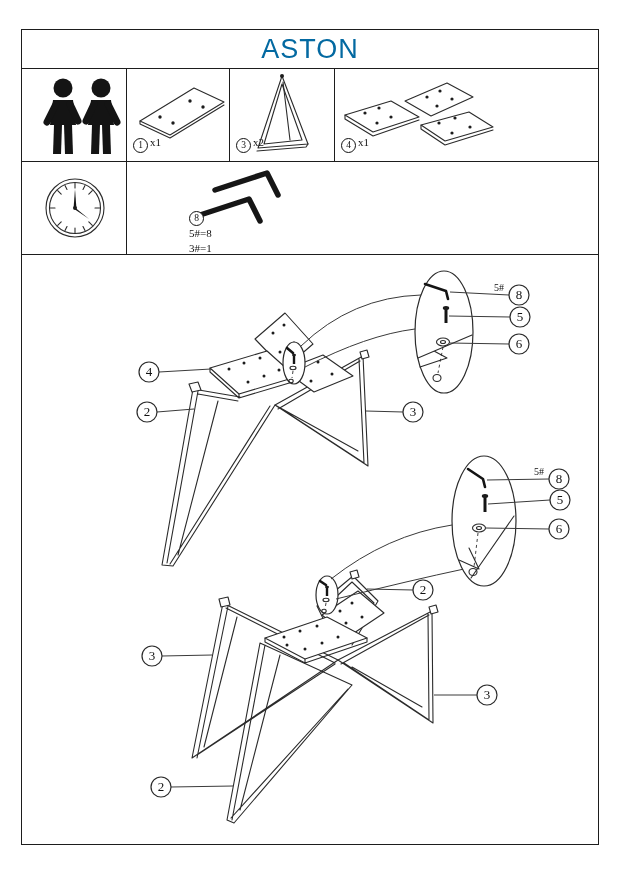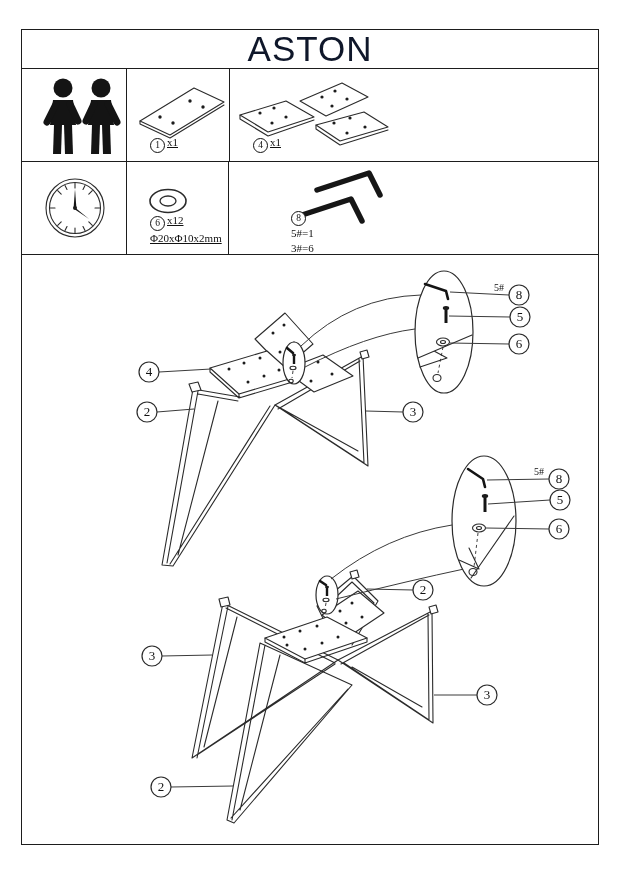--- a/index.html
+++ b/index.html
@@ -1,27 +1,27 @@
 <!DOCTYPE html>
 <html><head>
 <meta charset="utf-8">
 <style>
   html,body{margin:0;padding:0;background:#fff;}
   .page{position:relative;width:620px;height:877px;background:#fff;overflow:hidden;
         font-family:"Liberation Serif",serif;color:#111;}
   .sheet{position:absolute;left:21px;top:29px;width:576px;height:814px;
          border:1.5px solid #1d1d1d;box-sizing:content-box;}
   .title-row{height:38px;border-bottom:1.5px solid #1d1d1d;display:flex;align-items:center;
-         justify-content:center;font-family:"Liberation Sans",sans-serif;font-size:35px;
-         letter-spacing:1px;color:#0f172a;}
+         justify-content:center;font-family:"Liberation Sans",sans-serif;font-size:27px;
+         letter-spacing:1px;color:#0369a1;}
   .prow{display:flex;height:92px;border-bottom:1.5px solid #1d1d1d;}
   .pcell{position:relative;border-right:1.5px solid #1d1d1d;box-sizing:border-box;overflow:hidden;}
   .pcell:last-child{border-right:none;}
   .c1{width:105px}.c2{width:103px}.c3{width:102px}.c4{width:105px}.c5{flex:1}
-  .plabel{position:absolute;left:23px;bottom:8px;font-size:11px;line-height:15px;white-space:nowrap;text-decoration:underline;}
+  .plabel{position:absolute;left:6px;bottom:8px;font-size:11px;line-height:15px;white-space:nowrap;}
   .plabel2{position:absolute;left:62px;top:46px;font-size:11px;line-height:15px;white-space:nowrap;}
   .circ{display:inline-block;width:13px;height:13px;border:1px solid #111;border-radius:50%;
         text-align:center;line-height:13px;font-size:9.5px;vertical-align:-2px;margin-right:2px;
         background:#fff;}
   .iabs{position:absolute;}
   .main{position:relative;height:585px;}
   svg{display:block}
   .ln{stroke:#2b2b2b;stroke-width:1.1;fill:none;stroke-linejoin:round;stroke-linecap:round;}
   .lnf{stroke:#2b2b2b;stroke-width:1.1;fill:#fff;stroke-linejoin:round;}
   .dot{fill:#1c1c1c;stroke:none;}
@@ -65,20 +65,32 @@
       <svg class="iabs" style="left:3px;top:6px" width="98" height="66" viewBox="0 0 98 66">
         <polygon class="lnf" points="10,46 64,13 94,27 40,60"></polygon>
         <polyline class="ln" points="10,46 10,49 40,63 94,30"></polyline>
         <circle class="dot" cx="60" cy="26" r="1.7"></circle>
         <circle class="dot" cx="73" cy="32" r="1.7"></circle>
         <circle class="dot" cx="30" cy="42" r="1.7"></circle>
         <circle class="dot" cx="43" cy="48" r="1.7"></circle>
       </svg>
       <div class="plabel">
         <span class="circ">1</span><span>x1</span>
+      </div>
+    </div>
+    <div class="pcell c4">
+      <svg class="iabs" style="left:20px;top:3px" width="66" height="84" viewBox="0 0 66 84">
+        <polygon class="ln" points="32,4 8,76 58,72"></polygon>
+        <polygon class="ln" points="32,12 14,72 52,68"></polygon>
+        <polyline class="ln" points="7,79 56,75 58,72"></polyline>
+        <line class="ln" x1="33" y1="10" x2="40" y2="68"></line>
+        <circle class="dot" cx="32" cy="4" r="2"></circle>
+      </svg>
+      <div class="plabel">
+        <span class="circ">3</span><span>x2</span>
       </div>
     </div>
     <div class="pcell c5">
       <svg class="iabs" style="left:4px;top:8px" width="156" height="72" viewBox="0 0 156 72">
         <polygon class="lnf" points="66,24 108,6 134,20 92,39"></polygon>
         <circle class="dot" cx="88" cy="20" r="1.6"></circle>
             <circle class="dot" cx="101" cy="14" r="1.6"></circle>
         <circle class="dot" cx="113" cy="22" r="1.6"></circle>
             <circle class="dot" cx="98" cy="29" r="1.6"></circle>
         <polygon class="lnf" points="6,38 52,24 80,40 34,55"></polygon>
@@ -117,39 +129,29 @@
           <line x1="22" y1="9.5" x2="24" y2="13.5"></line>
               <line x1="42" y1="9.5" x2="40" y2="13.5"></line>
           <line x1="22" y1="54.5" x2="24" y2="50.5"></line>
               <line x1="42" y1="54.5" x2="40" y2="50.5"></line>
         </g>
         <polygon fill="#141414" points="30.6,32 32,13 33.4,32"></polygon>
         <polygon fill="#141414" points="31,30.8 46,43 32,33.6"></polygon>
         <circle class="dot" cx="32" cy="32" r="2"></circle>
       </svg>
     </div>
-    <div class="pcell c3">
-      <svg class="iabs" style="left:12px;top:20px" width="58" height="40" viewBox="0 0 58 40">
-        <ellipse cx="29" cy="19" rx="18" ry="11.5" fill="#fff" stroke="#2b2b2b" stroke-width="1.6"></ellipse>
-        <ellipse cx="29" cy="19" rx="8" ry="5" fill="#fff" stroke="#2b2b2b" stroke-width="1.3"></ellipse>
-      </svg>
-      <div class="plabel">
-        <span class="circ">6</span><span>x12</span><br>
-        <span>Φ20xΦ10x2mm</span>
-      </div>
-    </div>
     <div class="pcell c5">
       <svg class="iabs" style="left:62px;top:4px" width="96" height="64" viewBox="0 0 96 64">
         <polyline points="26,24 78,7 89,29" fill="none" stroke="#161616" stroke-width="5.5" stroke-linecap="round" stroke-linejoin="round"></polyline>
         <polyline points="8,50 60,33 71,55" fill="none" stroke="#161616" stroke-width="5.5" stroke-linecap="round" stroke-linejoin="round"></polyline>
       </svg>
       <div class="plabel2">
         <span class="circ">8</span><br>
-        <span>5#=1</span><br>
-        <span>3#=6</span>
+        <span>5#=8</span><br>
+        <span>3#=1</span>
       </div>
     </div>
   </div>
 
   <div class="main">
    <svg width="576" height="585" viewBox="0 0 576 585">
 
     <g>
 
       <g>

